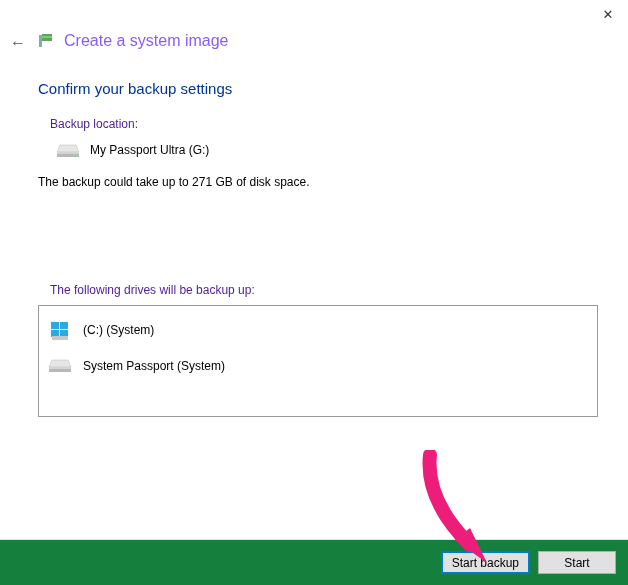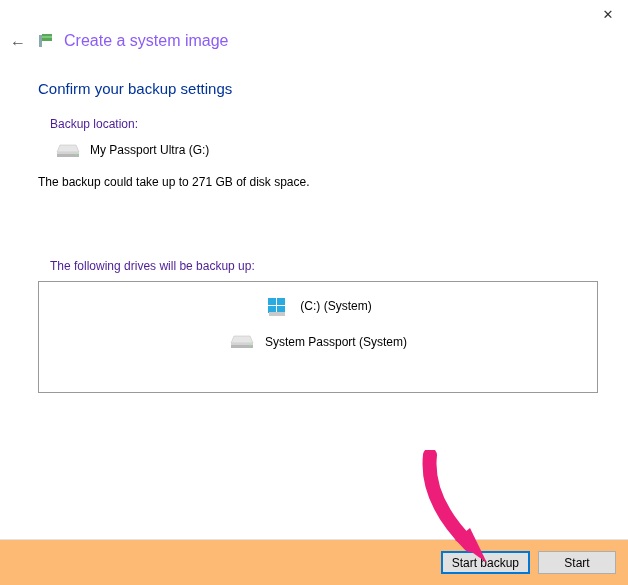--- a/index.html
+++ b/index.html
@@ -62,49 +62,48 @@
     margin-left: 12px;
   }
   .location-row {
     display: flex;
     margin-left: 18px;
     margin-bottom: 16px;
     gap: 10px;
   }
   .drive-icon svg { display: block; }
   .size-note {
-    margin-bottom: 70px;
+    margin-bottom: 94px;
   }
   .drives-label { margin-bottom: 8px; }
   .drive-box {
     border: 1px solid #999;
     height: 112px;
     padding: 6px 6px;
   }
   .drive-item {
     display: flex;
     align-items: center;
     gap: 10px;
     padding: 5px 2px;
     height: 36px;
-    justify-content: center;
   }
   .drive-item .icon-slot {
     width: 26px;
     display: flex;
     justify-content: center;
     align-items: center;
   }
   .footer {
     position: absolute;
     left: 0;
     right: 0;
     bottom: 0;
     height: 46px;
-    background: #fdba74;
+    background: #15803d;
     border-top: 1px solid #e2e2e2;
     display: flex;
     justify-content: flex-end;
     align-items: center;
     gap: 8px;
     padding-right: 12px;
   }
   .win-btn {
     min-width: 78px;
     height: 23px;

